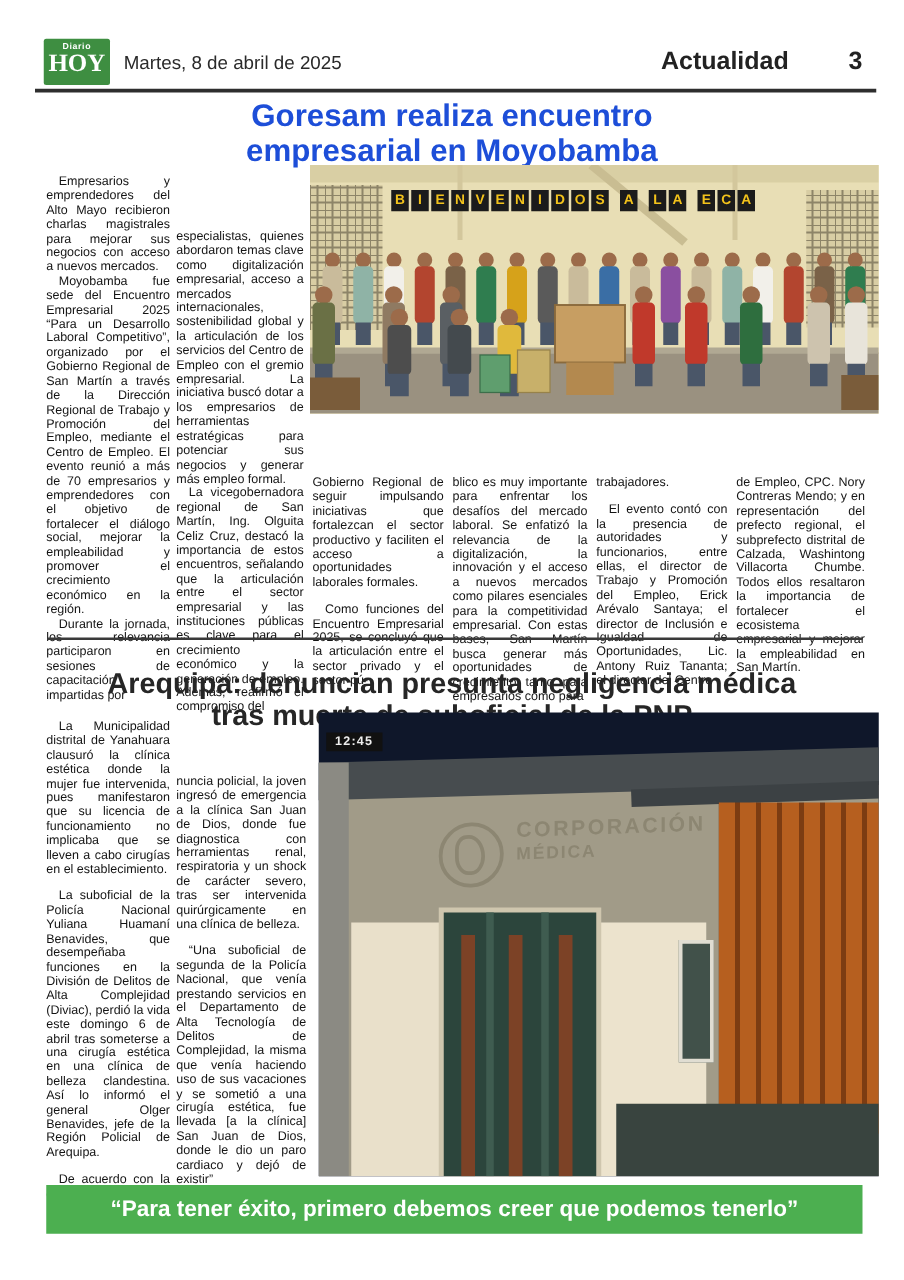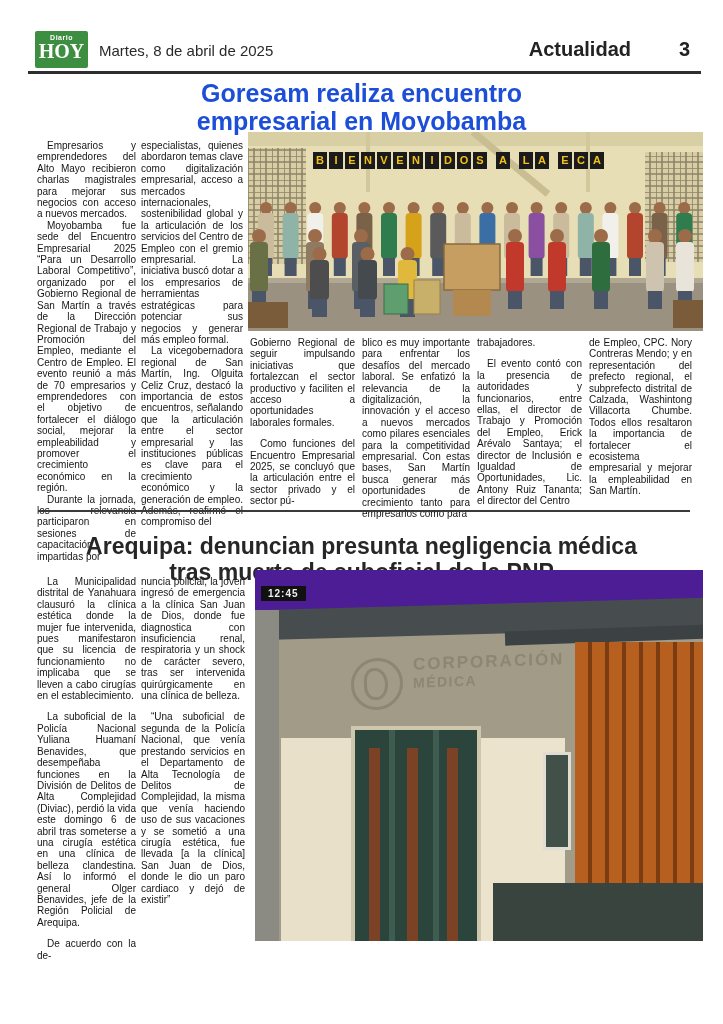--- a/index.html
+++ b/index.html
@@ -16,41 +16,41 @@
   .hrule{position:absolute;left:28px;right:22px;top:71px;height:3px;background:#2e2e2e;}
   
   .headline1{position:absolute;left:0;right:0;top:79px;margin:0 auto;width:340px;text-align:center;
              font-size:25px;font-weight:bold;line-height:1.12;color:#1d4ed8;}
   .headline2{position:absolute;left:0;right:0;top:517px;margin:16px auto;width:590px;text-align:center;
              font-size:23px;font-weight:bold;line-height:1.15;color:#262626;}
   .divider{position:absolute;left:38px;right:33px;top:510px;height:2px;background:#3a3a3a;}
   
   .col{position:absolute;font-size:10px;line-height:11.4px;text-align:justify;color:#141414;}
   .col p{margin:0;text-indent:10px;}
-  .col p.no-indent{text-indent:0;}
+  .col p.no-indent{text-indent:0;margin-top:44px;}
   .spaced p + p{margin-top:10px;}
   
   .a1c1{left:37px;top:140px;width:99px;height:368px;}
   .a1c2{left:141px;top:140px;width:102px;height:368px;}
   .a1c3{left:250px;top:337px;width:105px;height:172px;}
   .a1c4{left:362px;top:337px;width:108px;height:172px;}
   .a1c5{left:477px;top:337px;width:105px;height:172px;}
   .a1c6{left:589px;top:337px;width:103px;height:172px;}
   
   .a2c1{left:37px;top:576px;width:99px;height:370px;}
   .a2c2{left:141px;top:576px;width:104px;height:370px;}
   
   .photo1{position:absolute;left:248px;top:132px;width:455px;height:199px;overflow:hidden;background:#e8deb5;}
   .photo1 svg{position:absolute;left:0;top:0;}
   .banner{position:absolute;left:64px;top:18px;width:380px;white-space:nowrap;}
   .btile{display:inline-block;width:14px;height:17px;margin:0 1px;background:#1b1b1b;color:#f2c21b;
          font-size:11px;font-weight:bold;line-height:17px;text-align:center;}
   .bsp{display:inline-block;width:7px;}
   
-  .photo2{position:absolute;left:255px;top:570px;width:448px;height:371px;overflow:hidden;background:#4c1d95;}
+  .photo2{position:absolute;left:255px;top:570px;width:448px;height:371px;overflow:hidden;background:#0f172a;}
   .p2-wall{position:absolute;left:0;top:58px;right:0;bottom:0;background:#a19b88;}
   .p2-eave{position:absolute;left:-12px;right:-12px;top:34px;height:30px;background:#474c4f;transform:rotate(-1.6deg);}
   .p2-eave2{position:absolute;left:250px;right:-12px;top:58px;height:14px;background:#3c4144;transform:rotate(-2deg);}
   .p2-col{position:absolute;left:0;top:40px;width:24px;bottom:0;background:#8b8a83;}
   .p2-panel{position:absolute;left:26px;width:72px;top:168px;bottom:0;background:#e9e0ca;}
   .p2-panel2{position:absolute;left:222px;width:88px;top:168px;bottom:0;background:#ece3cd;}
   .p2-door{position:absolute;left:100px;width:122px;top:160px;bottom:0;background:#2c453c;box-shadow:0 0 0 4px #cfc6ae;}
   .p2-door .bar{position:absolute;top:18px;bottom:0;width:11px;background:#7c4226;}
   .p2-door .glass{position:absolute;top:0;bottom:0;width:6px;background:#3f5c50;}
   .p2-slats{position:absolute;right:0;width:128px;top:72px;bottom:34px;
@@ -227,21 +227,21 @@
   <div class="divider"></div>
 
   <h1 class="headline2">Arequipa: denuncian presunta negligencia médica tras muerte de suboficial de la PNP</h1>
 
   <div class="col a2c1 spaced">
       <p>La Municipalidad distrital de Yanahuara clausuró la clínica estética donde la mujer fue intervenida, pues manifestaron que su licencia de funcionamiento no implicaba que se lleven a cabo cirugías en el establecimiento.</p>
       <p>La suboficial de la Policía Nacional Yuliana Huamaní Benavides, que desempeñaba funciones en la División de Delitos de Alta Complejidad (Diviac), perdió la vida este domingo 6 de abril tras someterse a una cirugía estética en una clínica de belleza clandestina. Así lo informó el general Olger Benavides, jefe de la Región Policial de Arequipa.</p>
       <p>De acuerdo con la de-</p>
     </div>
   <div class="col a2c2 spaced">
-      <p class="no-indent">nuncia policial, la joven ingresó de emergencia a la clínica San Juan de Dios, donde fue diagnostica con insuficiencia renal, respiratoria y un shock de carácter severo, tras ser intervenida quirúrgicamente en una clínica de belleza.</p>
+      <p class="no-indent">nuncia policial, la joven ingresó de emergencia a la clínica San Juan de Dios, donde fue diagnostica con herramientas renal, respiratoria y un shock de carácter severo, tras ser intervenida quirúrgicamente en una clínica de belleza.</p>
       <p>“Una suboficial de segunda de la Policía Nacional, que venía prestando servicios en el Departamento de Alta Tecnología de Delitos de Complejidad, la misma que venía haciendo uso de sus vacaciones y se sometió a una cirugía estética, fue llevada [a la clínica] San Juan de Dios, donde le dio un paro cardiaco y dejó de existir”</p>
     </div>
 
   <div class="photo2">
     <div class="p2-wall"></div>
     <div class="p2-eave"></div>
     <div class="p2-eave2"></div>
     <div class="p2-col"></div>
     <div class="p2-panel"></div>
     <div class="p2-panel2"></div>
@@ -256,13 +256,16 @@
     <div class="p2-gate"></div>
     <div class="p2-win"></div>
     <div class="p2-logo"></div>
     <div class="p2-sign">
       <div>CORPORACIÓN</div>
       <div class="l2">MÉDICA</div>
     </div>
     <div class="p2-ts">12:45</div>
   </div>
 
+  <div class="footer">
+    <span>“Para tener éxito, primero debemos creer que podemos tenerlo”</span>
+  </div>
 </div>
 
 </body></html>

